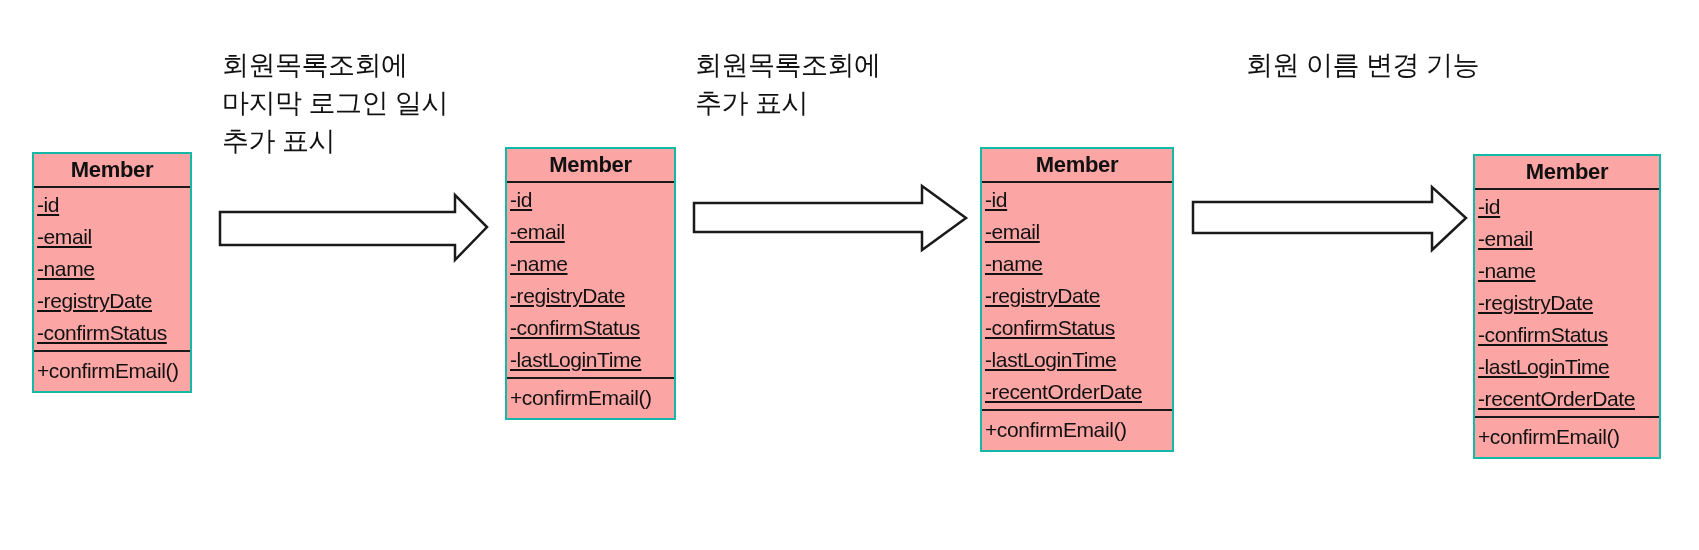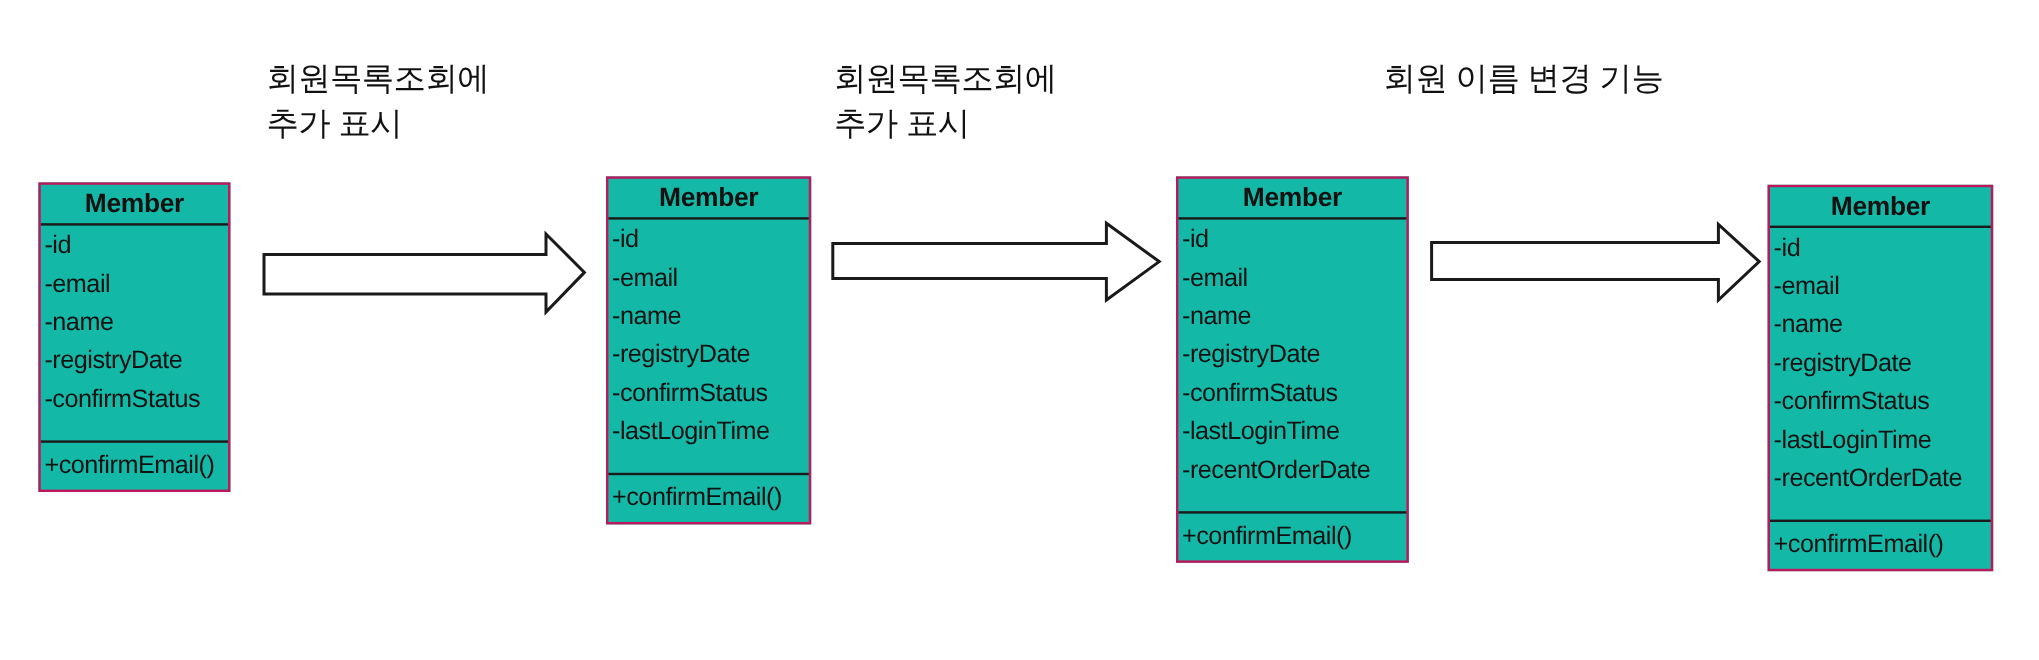--- a/index.html
+++ b/index.html
@@ -16,37 +16,38 @@
     overflow: hidden;
   }
   #arrow-layer {
     position: absolute;
     left: 0; top: 0;
     width: 1699px;
     height: 550px;
   }
   .uml-class {
     position: absolute;
-    background: #14b8a6;
-    border: 2px solid #be185d;
+    background: #fca5a5;
+    border: 2px solid #14b8a6;
     box-sizing: border-box;
     color: #111111;
   }
   .uml-title {
     font-weight: bold;
     text-align: center;
     font-size: 22px;
     height: 32px;
     line-height: 32px;
     border-bottom: 2px solid #1a1a1a;
     letter-spacing: -0.3px;
   }
   .uml-attrs {
     border-bottom: 2px solid #1a1a1a;
-    padding: 1px 2px 18px 3px;
+    padding: 1px 2px 1px 3px;
+    text-decoration: underline;
   }
   .uml-ops {
     padding: 3px 2px 4px 3px;
   }
   .uml-row {
     font-size: 21px;
     height: 32px;
     line-height: 32px;
     white-space: nowrap;
     letter-spacing: -0.4px;
@@ -67,29 +68,30 @@
 <div id="canvas">
 
   <svg id="arrow-layer" viewBox="0 0 1699 550" xmlns="http://www.w3.org/2000/svg">
     <polygon points="220,212 455,212 455,195 487,227 455,260 455,245 220,245" fill="#ffffff" stroke="#1a1a1a" stroke-width="2.5" stroke-linejoin="miter"></polygon>
     <polygon points="694,203 922,203 922,186 966,218 922,250 922,232 694,232" fill="#ffffff" stroke="#1a1a1a" stroke-width="2.5" stroke-linejoin="miter"></polygon>
     <polygon points="1193,202 1432,202 1432,187 1466,218 1432,250 1432,233 1193,233" fill="#ffffff" stroke="#1a1a1a" stroke-width="2.5" stroke-linejoin="miter"></polygon>
   </svg>
 
   <div class="annotation" style="left:222px; top:46px;">
     <div>회원목록조회에</div>
+    <div>마지막 로그인 일시</div>
     <div>추가 표시</div>
   </div>
 
   <div class="annotation" style="left:695px; top:46px;">
     <div>회원목록조회에</div>
     <div>추가 표시</div>
   </div>
 
-  <div class="annotation" style="left:1153px; top:46px;">
+  <div class="annotation" style="left:1246px; top:46px;">
     <div>회원 이름 변경 기능</div>
   </div>
 
   <div class="uml-class" style="left:32px; top:152px; width:160px;">
     <div class="uml-title">Member</div>
     <div class="uml-attrs">
       <div class="uml-row">-id</div>
       <div class="uml-row">-email</div>
       <div class="uml-row">-name</div>
       <div class="uml-row">-registryDate</div>

